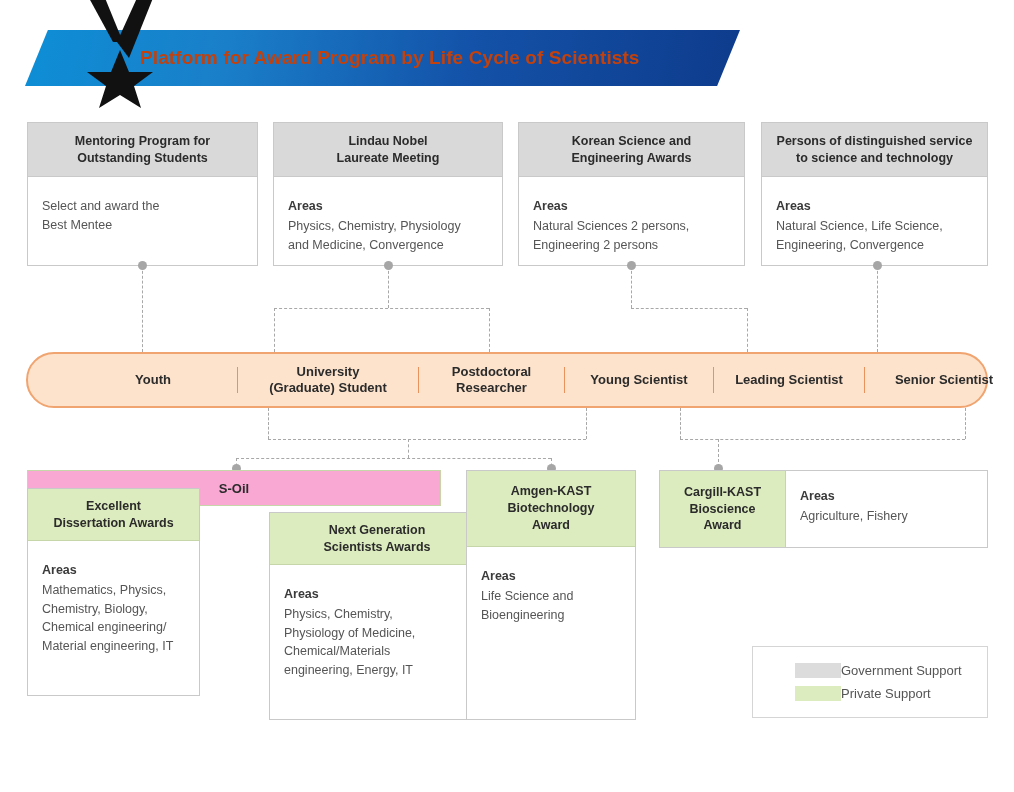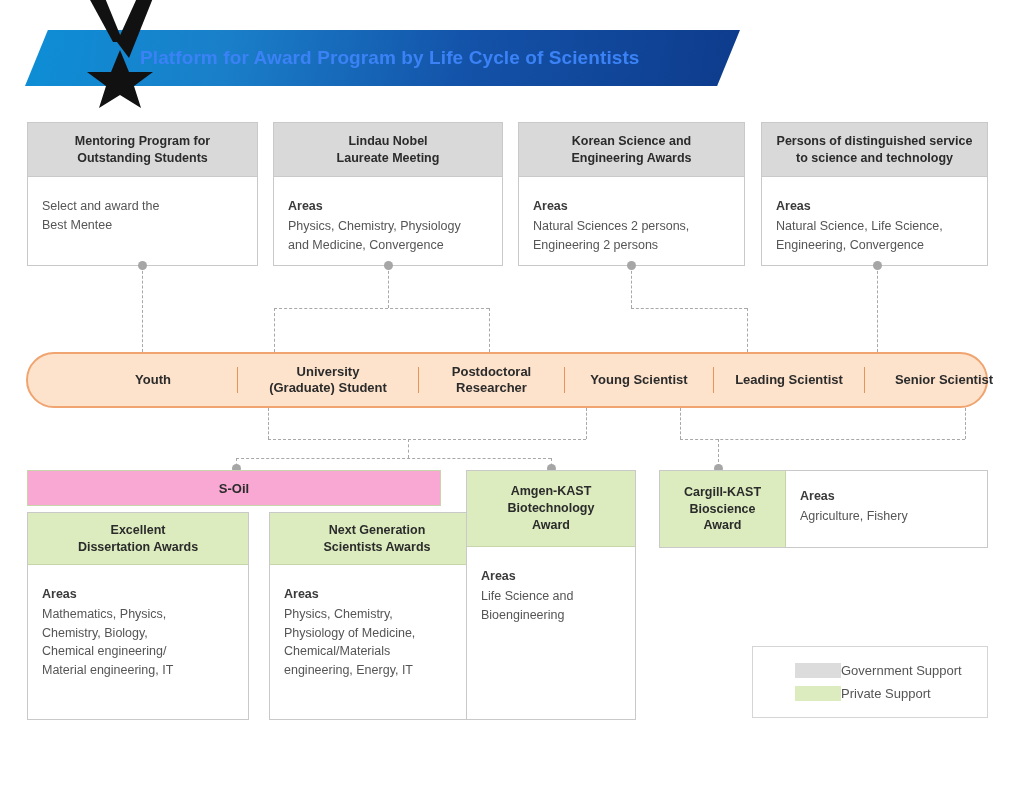--- a/index.html
+++ b/index.html
@@ -15,21 +15,21 @@
   
   .banner-wrap{position:absolute;left:25px;top:30px;width:715px;height:56px;}
   .banner-shape{
     position:absolute;inset:0;
     background:linear-gradient(100deg,#0d8ed6 0%,#1a7fc9 28%,#1352a8 62%,#0e3b8c 100%);
     clip-path:polygon(3.2% 0%, 100% 0%, 96.8% 100%, 0% 100%);
   }
   .banner-title{
     position:absolute;left:115px;top:0;right:32px;height:56px;
     display:flex;align-items:center;
-    color:#3b82f6;font-size:19px;font-weight:bold;letter-spacing:.1px;
+    color:#c2410c;font-size:19px;font-weight:bold;letter-spacing:.1px;
     white-space:nowrap;
   }
   .medal{position:absolute;left:52px;top:-32px;width:86px;height:112px;}
 
   
   .card{position:absolute;box-sizing:border-box;border:1px solid #c9c9c9;background:#ffffff;}
   .card-head{
     box-sizing:border-box;
     background:#d9d9d9;border-bottom:1px solid #c9c9c9;
     display:flex;align-items:center;justify-content:center;text-align:center;
@@ -214,21 +214,21 @@
   <div class="dline dv" style="left:680px;top:408px;height:31px;"></div>
   <div class="dline dh" style="left:680px;top:439px;width:285px;"></div>
   <div class="dline dv" style="left:965px;top:408px;height:31px;"></div>
   <div class="dline dv" style="left:718px;top:439px;height:33px;"></div>
   <div class="dot" style="left:714px;top:464px;"></div>
 
   <div class="card" style="left:27px;top:470px;width:414px;height:36px;background:#f9a8d4;border-color:#c7d6a8;">
     <div style="height:100%;display:flex;align-items:center;justify-content:center;font-size:13px;font-weight:bold;color:#2b2b2b;">S-Oil</div>
   </div>
 
-  <div class="card" style="left:27px;top:512px;width:222px;height:208px;">
+  <div class="card" style="left:27px;top:488px;width:173px;height:208px;">
     <div class="card-head green" style="height:52px;">
       <span>
         <span>Excellent</span><br>
         <span>Dissertation Awards</span>
       </span>
     </div>
     <div class="card-body">
       <span class="areas-label">Areas</span>
       <span>Mathematics, Physics,</span><br>
       <span>Chemistry, Biology,</span><br>

